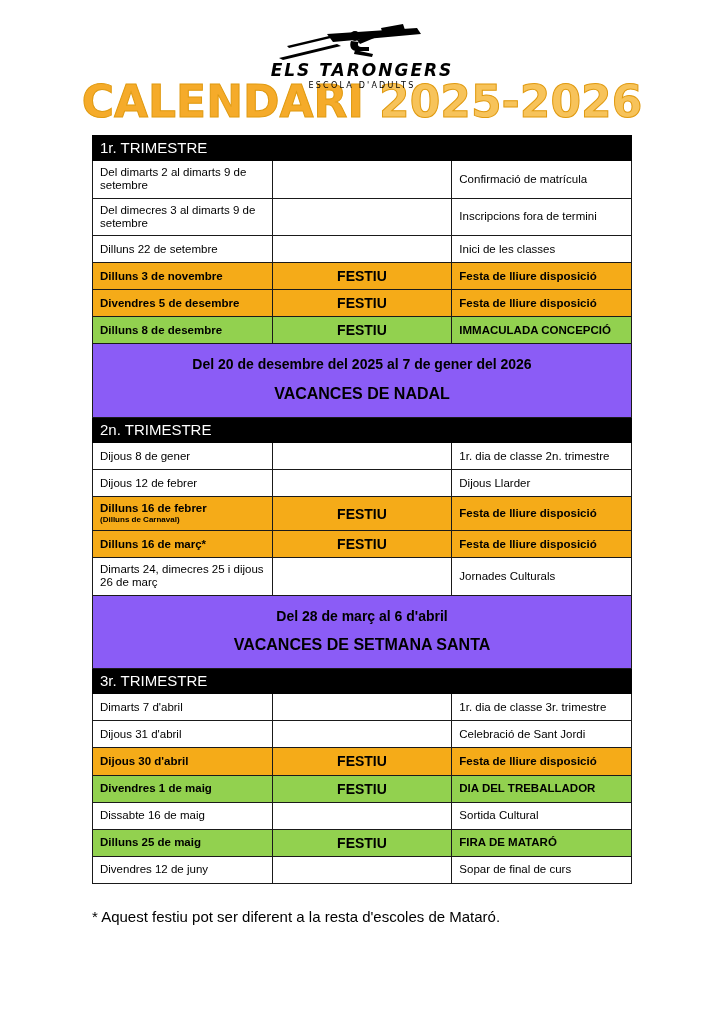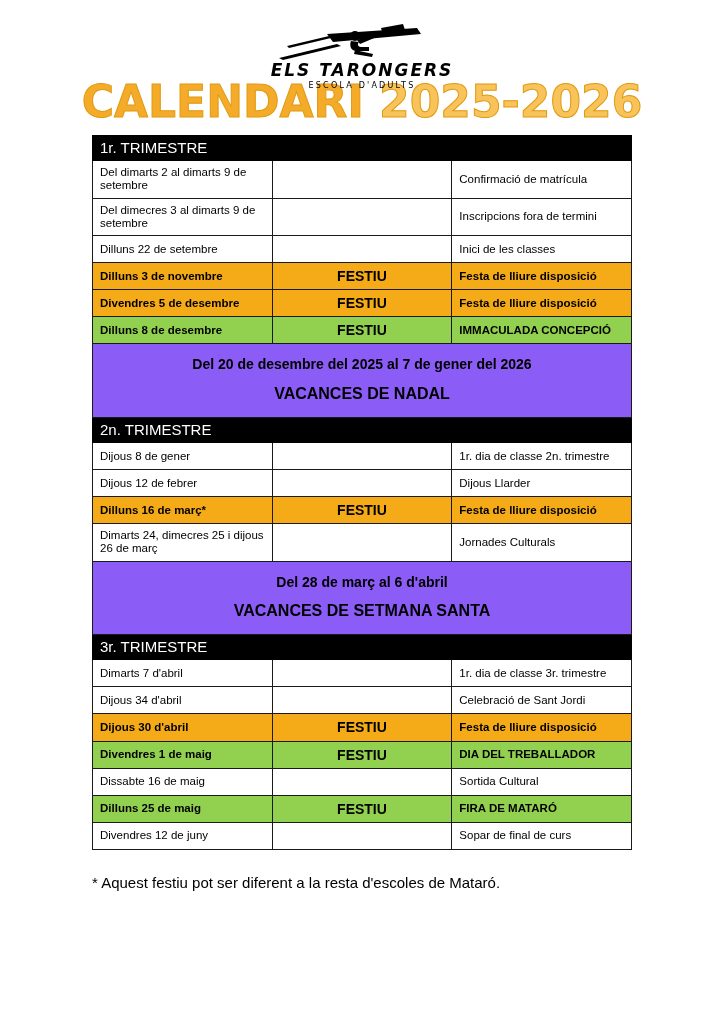--- a/index.html
+++ b/index.html
@@ -227,20 +227,28 @@
         <td class="c-date">Dijous 8 de gener</td>
         <td class="c-mid"></td>
         <td class="c-desc">1r. dia de classe 2n. trimestre</td>
       </tr>
       <tr>
         <td class="c-date">Dijous 12 de febrer</td>
         <td class="c-mid"></td>
         <td class="c-desc">Dijous Llarder</td>
       </tr>
       <tr class="orange holiday">
+        <td class="c-date">
+          <span>Dilluns 16 de febrer</span>
+          <span class="subnote">(Dilluns de Carnaval)</span>
+        </td>
+        <td class="c-mid">FESTIU</td>
+        <td class="c-desc">Festa de lliure disposició</td>
+      </tr>
+      <tr class="orange holiday">
         <td class="c-date">Dilluns 16 de març*</td>
         <td class="c-mid">FESTIU</td>
         <td class="c-desc">Festa de lliure disposició</td>
       </tr>
       <tr>
         <td class="c-date">Dimarts 24, dimecres 25 i dijous 26 de març</td>
         <td class="c-mid"></td>
         <td class="c-desc">Jornades Culturals</td>
       </tr>
       <tr class="vac">
@@ -252,21 +260,21 @@
 
       <tr class="sec">
         <td colspan="3">3r. TRIMESTRE</td>
       </tr>
       <tr>
         <td class="c-date">Dimarts 7 d'abril</td>
         <td class="c-mid"></td>
         <td class="c-desc">1r. dia de classe 3r. trimestre</td>
       </tr>
       <tr>
-        <td class="c-date">Dijous 34 d'abril</td>
+        <td class="c-date">Dijous 31 d'abril</td>
         <td class="c-mid"></td>
         <td class="c-desc">Celebració de Sant Jordi</td>
       </tr>
       <tr class="orange holiday">
         <td class="c-date">Dijous 30 d'abril</td>
         <td class="c-mid">FESTIU</td>
         <td class="c-desc">Festa de lliure disposició</td>
       </tr>
       <tr class="green holiday">
         <td class="c-date">Divendres 1 de maig</td>

